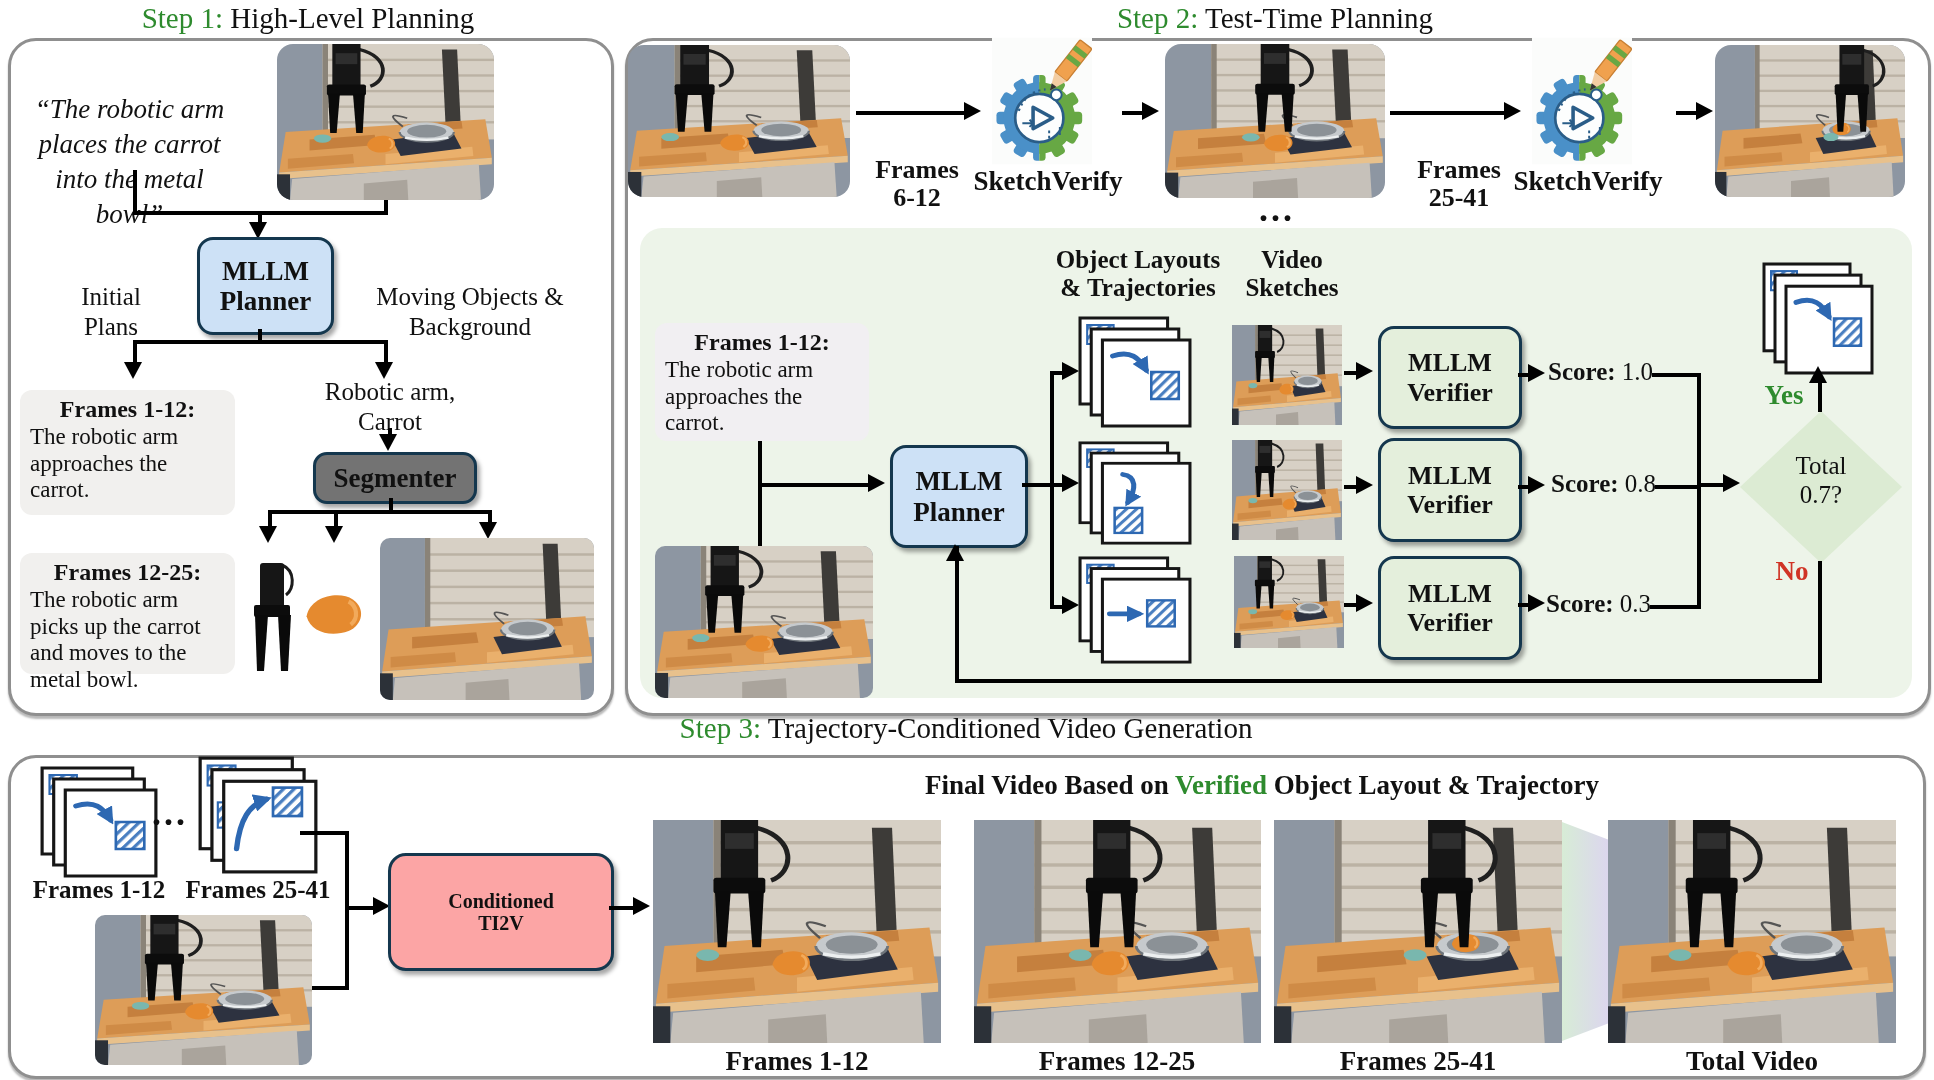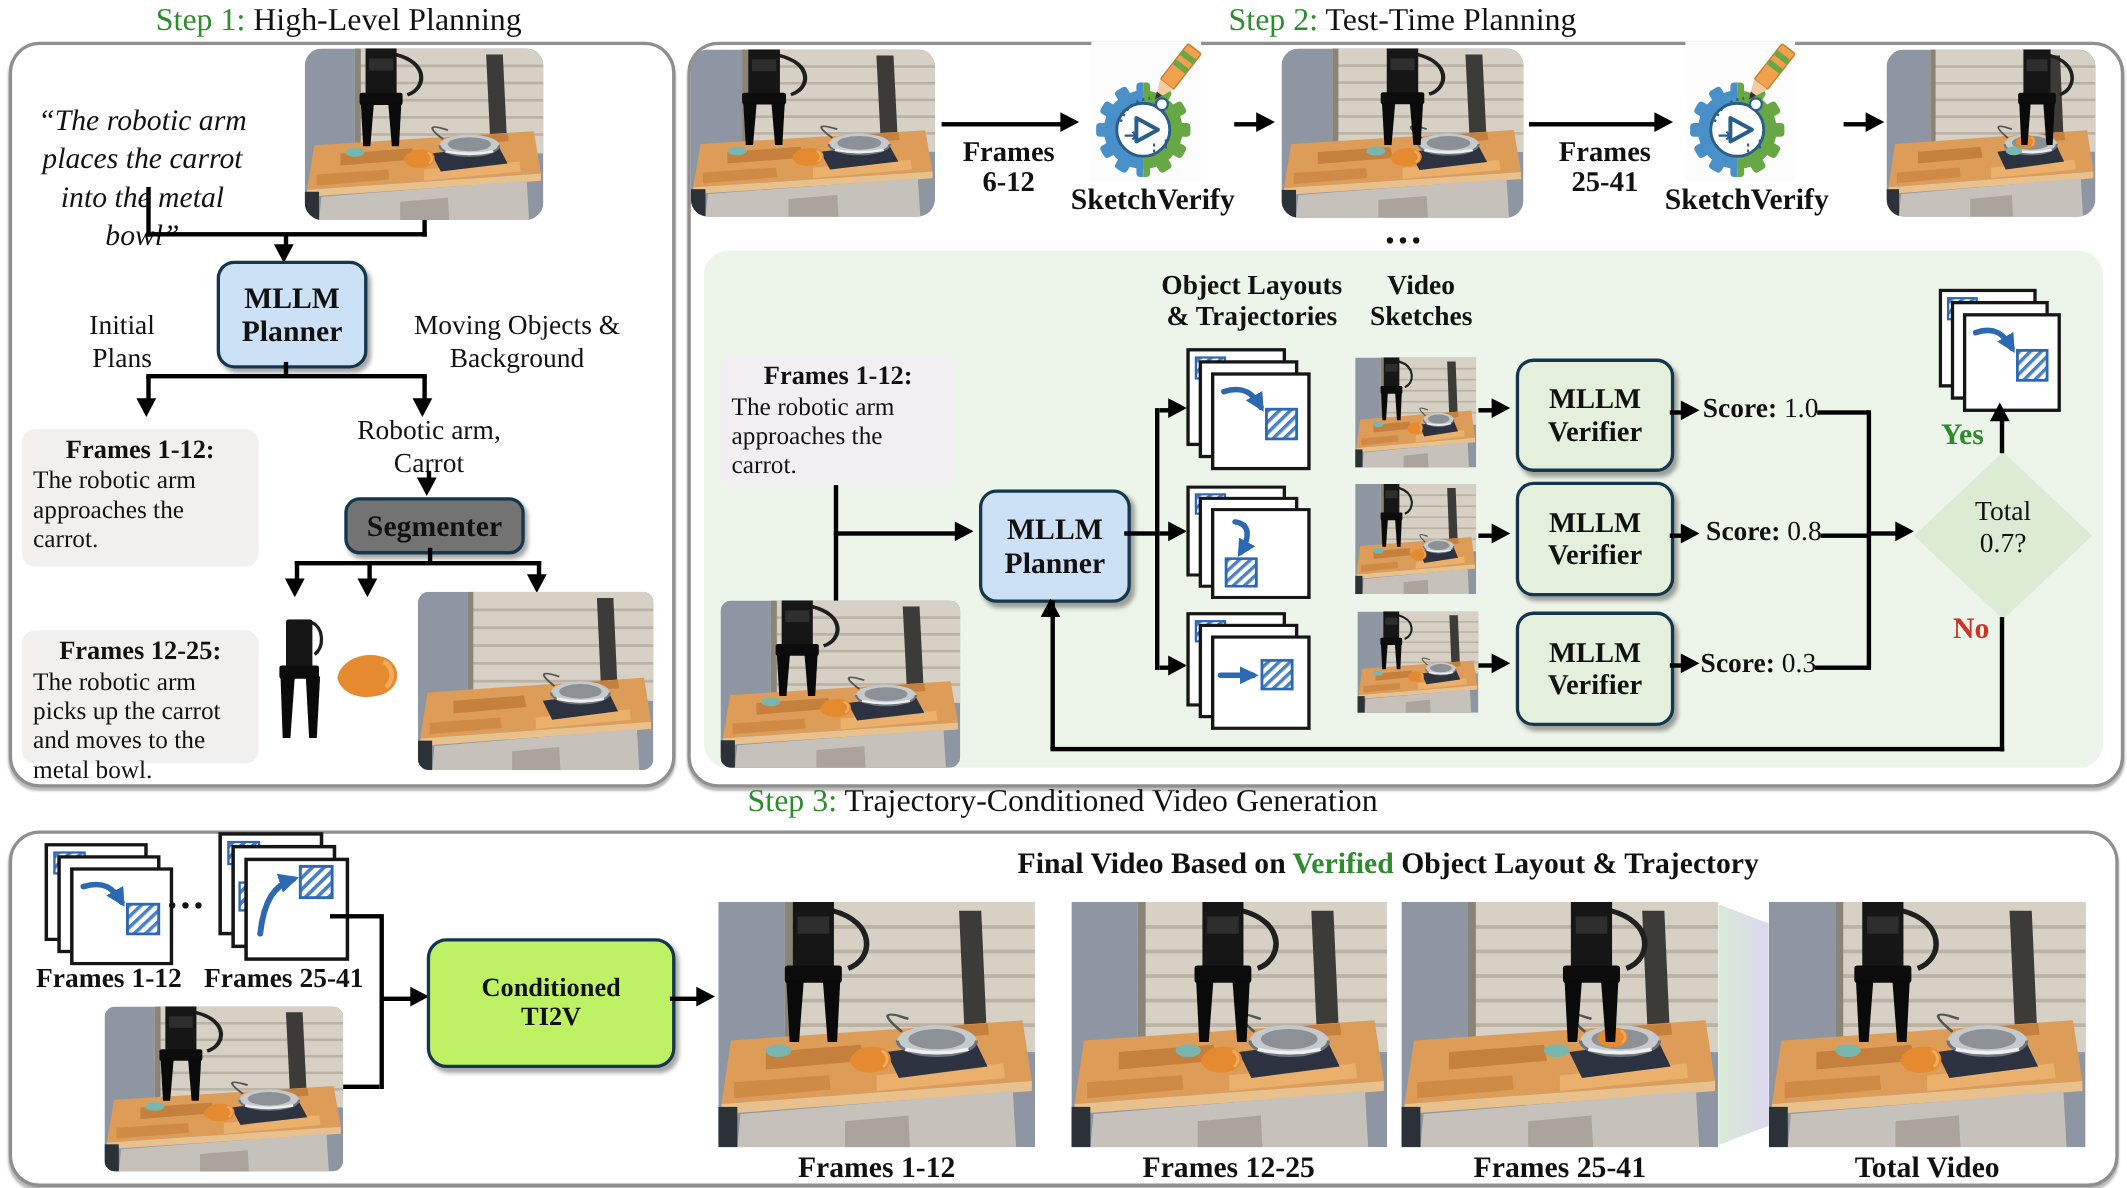--- a/index.html
+++ b/index.html
@@ -17,28 +17,28 @@
   .ahu{border-left:9px solid transparent;border-right:9px solid transparent;border-bottom:17px solid #000;}
   .ctr{position:absolute;transform:translateX(-50%);text-align:center;white-space:nowrap;}
   .title{font-size:29px;font-weight:normal;}
   .title .pre{color:#2e8b2e;}
   .node{position:absolute;border:3.5px solid #14374e;border-radius:16px;display:flex;
         flex-direction:column;align-items:center;justify-content:center;font-weight:bold;
         line-height:1.12;box-shadow:3px 4px 4px rgba(0,0,0,.35);}
   .planner{background:#cde1f6;font-size:27px;}
   .segmenter{background:#737373;font-size:27px;border-radius:14px;}
   .verifier{background:#e4efdc;font-size:26px;}
-  .ti2v{background:#bef264;font-size:24px;border-radius:18px;}
+  .ti2v{background:#fca5a5;font-size:20px;border-radius:18px;}
   .gbox{position:absolute;background:#f1f0ee;border-radius:12px;font-size:23px;line-height:1.16;
         padding:6px 10px;box-sizing:border-box;}
   .gbox .bt{font-weight:bold;text-align:center;font-size:24px;}
   .photo{position:absolute;overflow:hidden;}
   .rnd{border-radius:16px;}
   .rnd2{border-radius:10px;}
-  .lbl2{font-size:26px;font-weight:bold;line-height:1.08;}
+  .lbl2{font-size:26px;font-weight:bold;line-height:1.08;margin-top:32px;}
   .svlabel{font-size:27px;font-weight:bold;}
   .hdr{font-size:25px;font-weight:bold;line-height:1.12;}
   .score{position:absolute;font-size:25px;white-space:nowrap;}
   .score b{font-weight:bold;font-family:Liberation Serif, serif;}
   .yes{color:#2e8b2e;font-weight:bold;font-size:27px;}
   .no{color:#d03325;font-weight:bold;font-size:27px;}
   .dots{font-weight:bold;font-size:36px;letter-spacing:3px;}
   .cap{font-size:27px;font-weight:bold;}
   .dec{font-size:25px;line-height:1.15;}
   .quote{font-style:italic;font-size:27px;line-height:1.3;text-align:center;}
@@ -163,21 +163,21 @@
   <div class="ahd" style="left:259px;top:526px"></div>
   <div class="vl" style="left:334px;top:510px;height:18px"></div>
   <div class="ahd" style="left:325px;top:526px"></div>
   <div class="vl" style="left:488px;top:510px;height:14px"></div>
   <div class="ahd" style="left:479px;top:522px"></div>
 
   <div class="gbox" style="left:20px;top:390px;width:215px;height:125px">
     <div class="bt">Frames 1-12:</div>
     <div>The robotic arm approaches the carrot.</div>
   </div>
-  <div class="gbox" style="left:20px;top:573px;width:215px;height:121px">
+  <div class="gbox" style="left:20px;top:553px;width:215px;height:121px">
     <div class="bt">Frames 12-25:</div>
     <div>The robotic arm picks up the carrot and moves to the metal bowl.</div>
   </div>
 
   <svg class="photo cut" style="left:246px;top:563px" width="60" height="112" viewBox="0 0 60 112">
       <path d="M 36 2 C 50 8 48 26 40 32" stroke="#1c1c1c" stroke-width="3" fill="none"></path>
       <rect x="14" y="0" width="24" height="48" rx="3" fill="#161616"></rect>
       <rect x="8" y="42" width="36" height="12" rx="2" fill="#0c0c0c"></rect>
       <polygon points="9,52 22,52 18,108 11,108" fill="#0a0a0a"></polygon>
       <polygon points="32,52 45,52 42,108 35,108" fill="#0a0a0a"></polygon>

